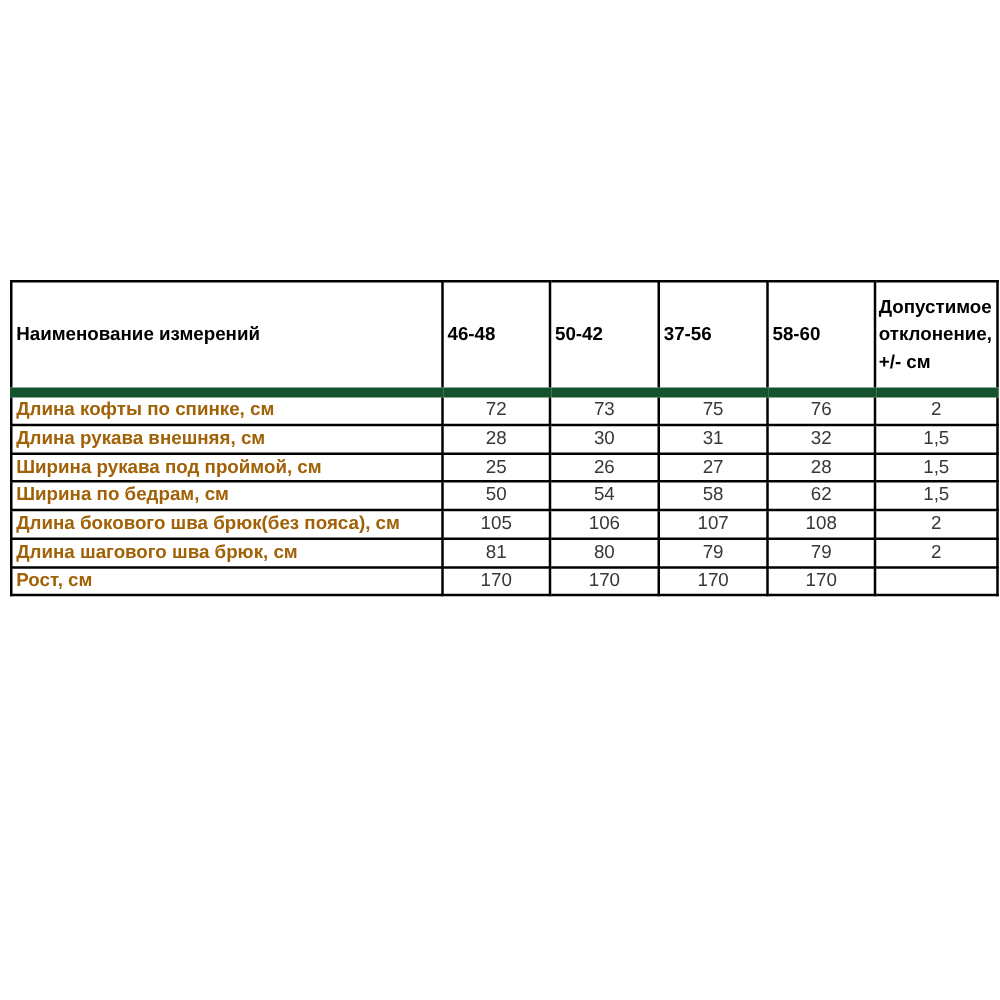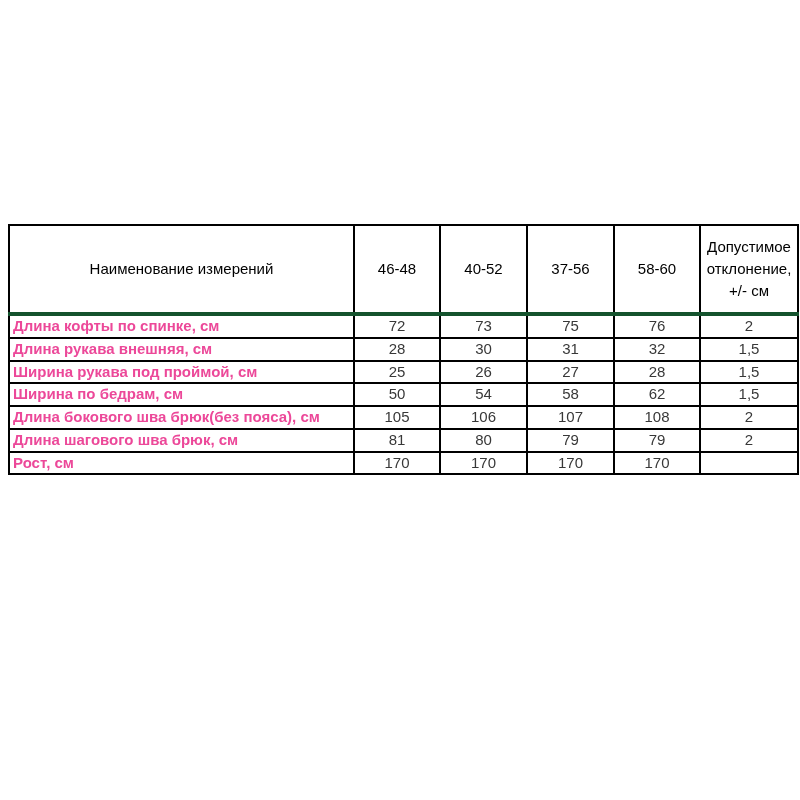--- a/index.html
+++ b/index.html
@@ -29,38 +29,38 @@
     border: 2px solid #000000;
     padding: 1px 3px;
     box-sizing: border-box;
     font-size: 15px;
     line-height: 1.25;
     overflow: hidden;
   }
   
   table.size-table thead th {
     height: 89px;
-    font-weight: normal;
+    font-weight: bold;
     color: #000000;
-    text-align: center;
+    text-align: left;
     vertical-align: middle;
-    border-bottom: 4px solid #14532d;
+    border-bottom: 8px solid #14532d;
   }
   table.size-table thead th.dev-head {
     line-height: 1.45;
     padding: 1px 2px;
   }
   
   table.size-table tbody td {
     height: 22px;
     vertical-align: middle;
   }
   td.row-label {
     font-weight: bold;
-    color: #ec4899;
+    color: #a16207;
     text-align: left;
     padding-left: 4px;
   }
   td.num {
     font-weight: 400;
     color: #383838;
     text-align: center;
   }
 </style>
 </head>
@@ -73,21 +73,21 @@
       <col style="width:86px">
       <col style="width:87px">
       <col style="width:87px">
       <col style="width:86px">
       <col style="width:98px">
     </colgroup>
     <thead>
       <tr>
         <th>Наименование измерений</th>
         <th>46-48</th>
-        <th>40-52</th>
+        <th>50-42</th>
         <th>37-56</th>
         <th>58-60</th>
         <th class="dev-head">Допустимое отклонение, +/- см</th>
       </tr>
     </thead>
     <tbody>
       <tr>
         <td class="row-label">Длина кофты по спинке, см</td>
         <td class="num">72</td>
         <td class="num">73</td>

